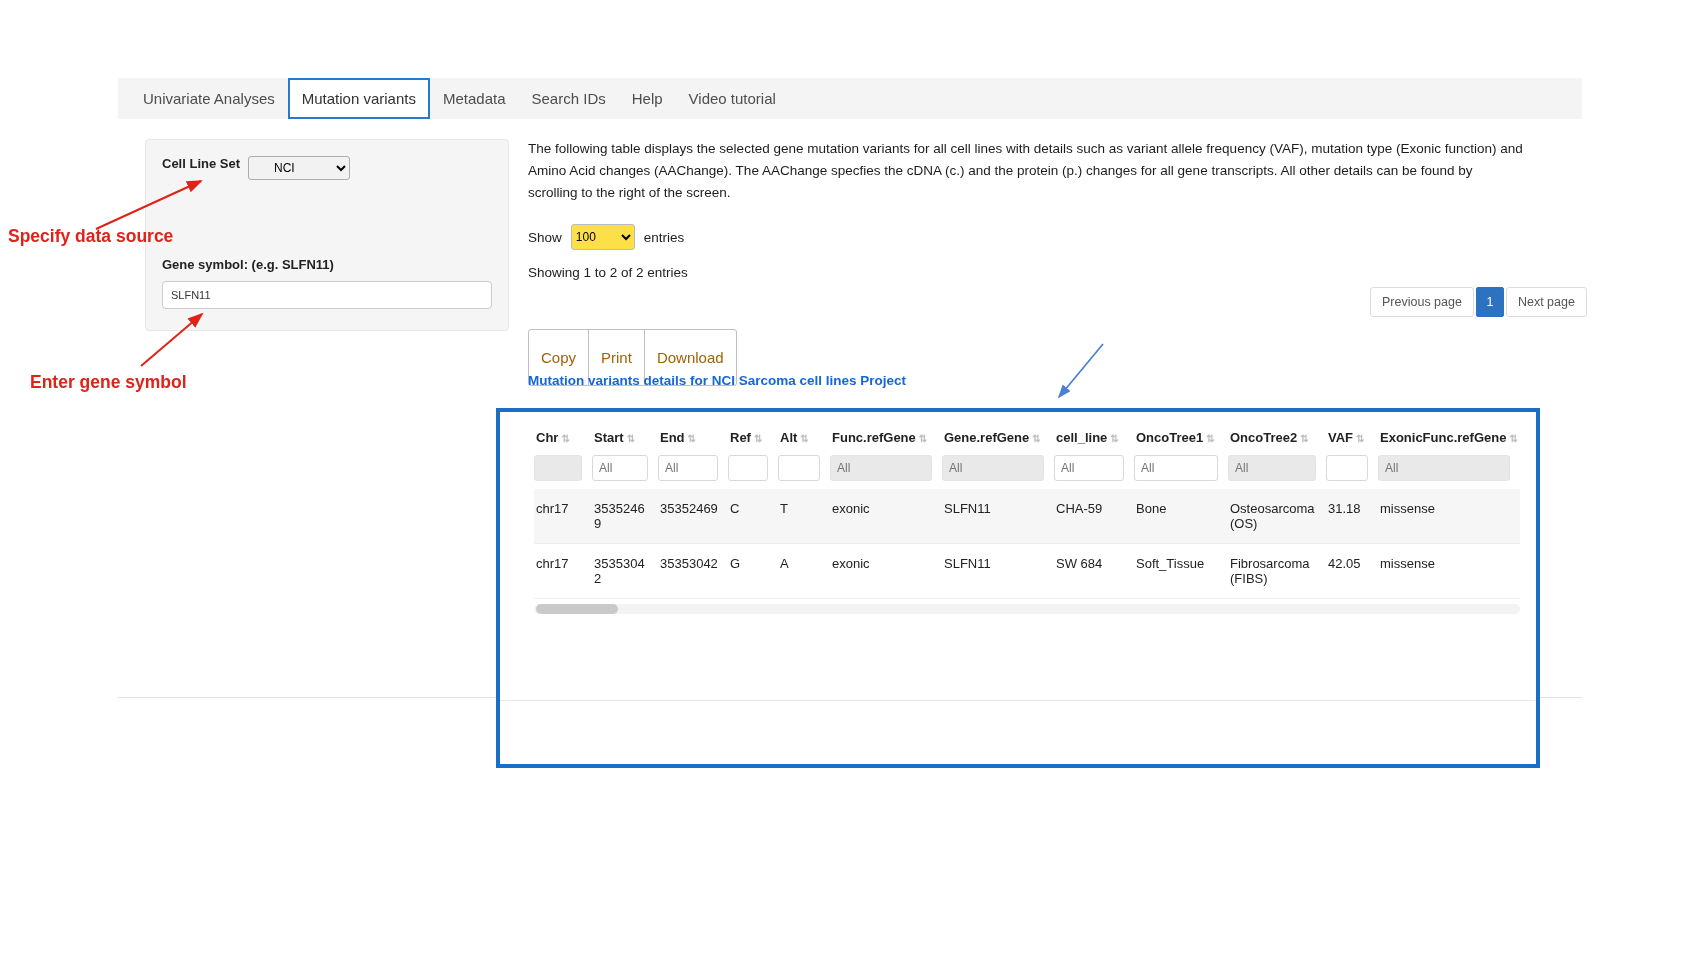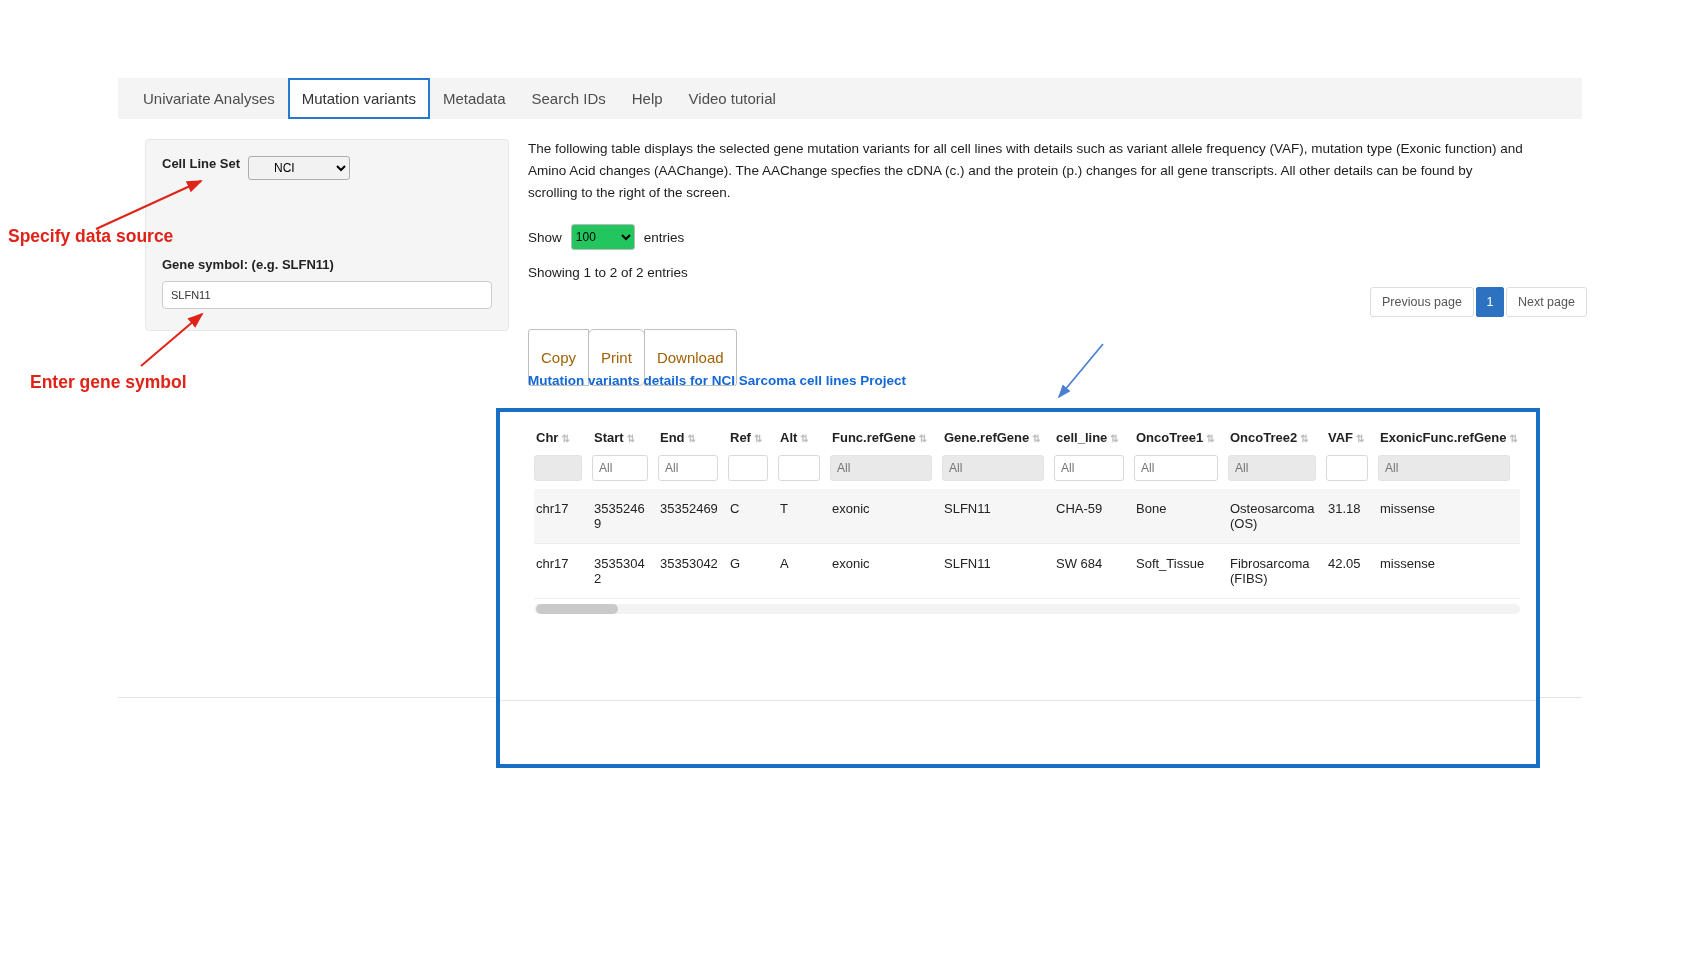--- a/index.html
+++ b/index.html
@@ -115,42 +115,42 @@
     left: 528px; top: 224px;
     display: flex; align-items: center; gap: 9px;
     font-size: 13.5px;
   }
   .entries-select {
     width: 64px; height: 26px;
     font-size: 12px;
     font-family: "Liberation Sans", sans-serif;
     border: 1px solid #bbb;
     border-radius: 3px;
-    background: #22c55e;
+    background: #fde047;
   }
   .showing-text {
     position: absolute;
     left: 528px; top: 265px;
     font-size: 13.5px;
   }
   .btn-group {
     position: absolute;
     left: 528px; top: 329px;
     display: inline-flex;
   }
   .btn-group button {
     font-family: "Liberation Sans", sans-serif;
     font-size: 15px;
     color: #a16207;
     background: #fff;
     border: 1px solid #bfbfbf;
     padding: 19px 12px;
     cursor: pointer;
   }
-  .btn-group button + button { margin-left: -1px; border-radius: 6px; }
+  .btn-group button + button { margin-left: -1px; }
   .btn-group button:first-child { border-radius: 3px 0 0 3px; }
   .btn-group button:last-child { border-radius: 0 3px 3px 0; }
   .table-title {
     position: absolute;
     left: 528px; top: 373px;
     font-size: 13.5px;
     font-weight: bold;
     color: #1467d6;
     text-decoration: none;
     cursor: pointer;

